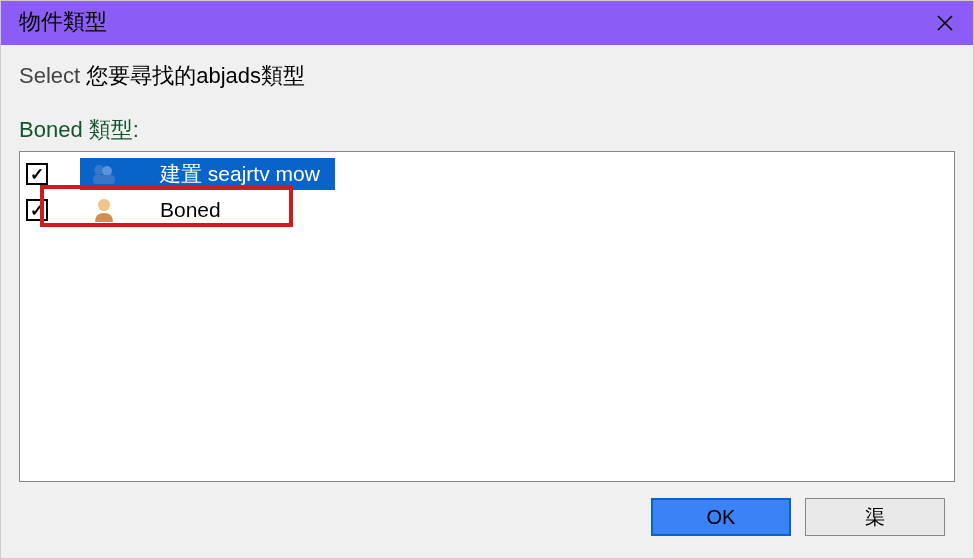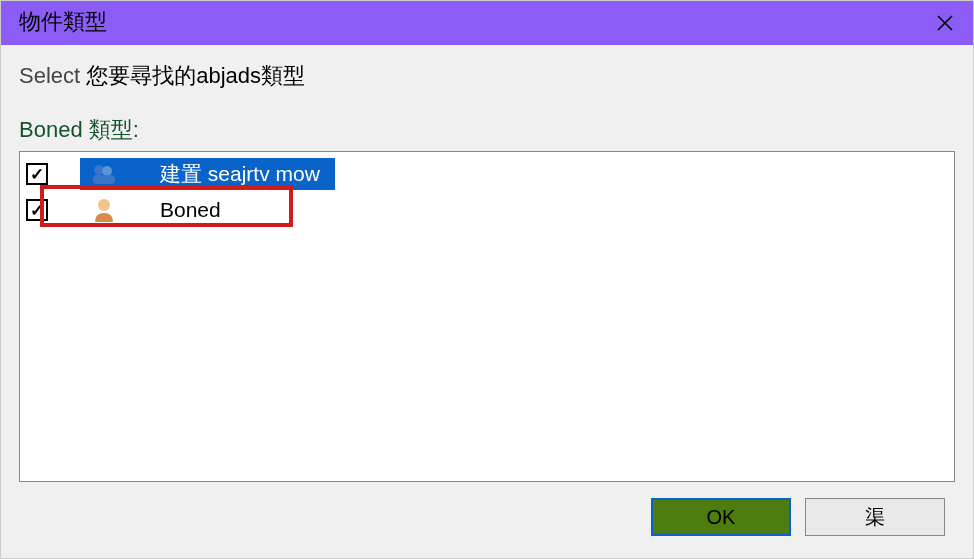--- a/index.html
+++ b/index.html
@@ -137,21 +137,21 @@
     font-size: 20px;
     background: #e9e9e9;
     border: 1px solid #888;
     display: flex;
     align-items: center;
     justify-content: center;
     cursor: pointer;
   }
   .btn.primary {
     border: 2px solid #0a63c9;
-    background: #4d7c0f;
+    background: #3b82f6;
   }
   .list-wrap { position: relative; flex:1; display:flex; flex-direction:column; }
   svg { display:block; }
 </style>
 </head>
 <body>
 
 <div class="dialog">
 
   <div class="titlebar">

